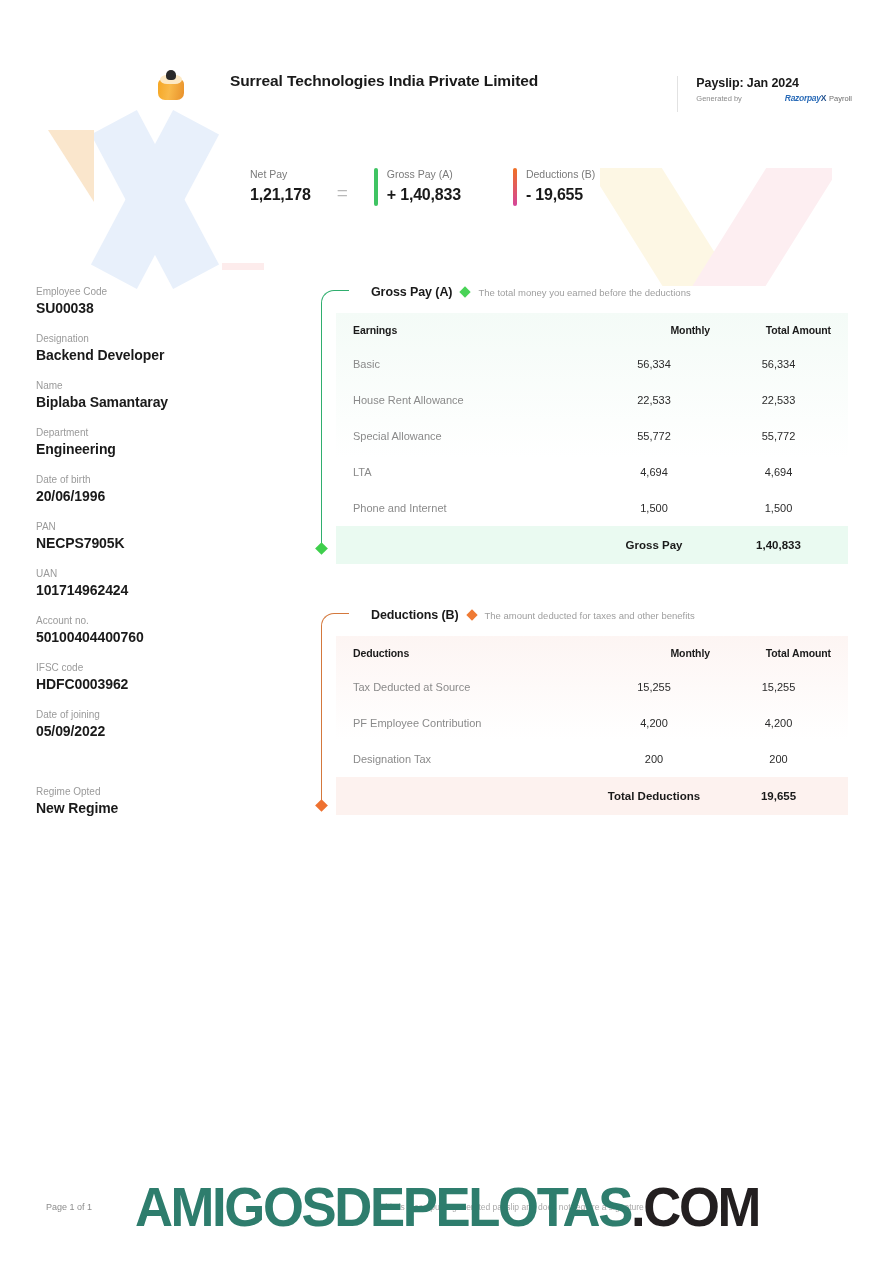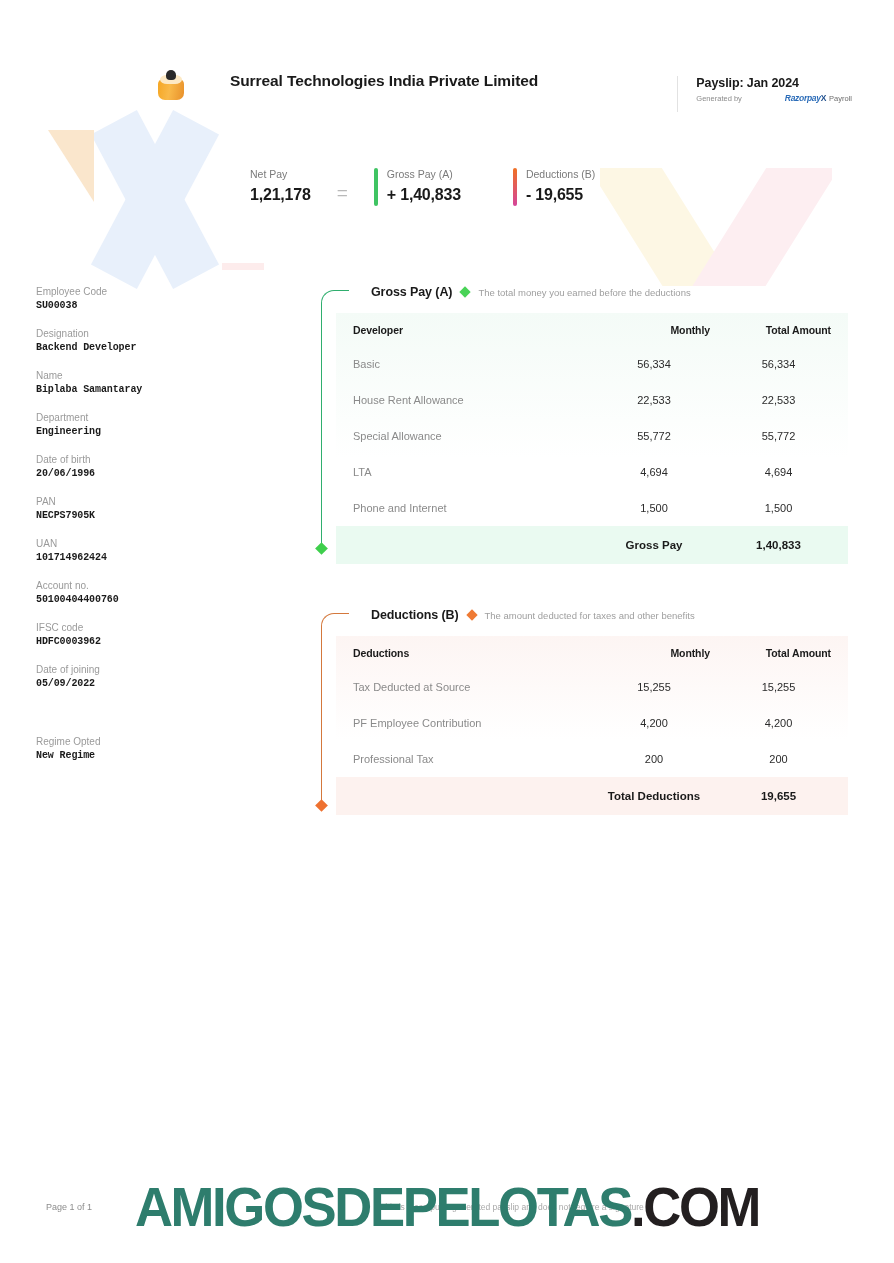--- a/index.html
+++ b/index.html
@@ -111,21 +111,21 @@
   }
   .gap-right { margin-right: 52px; }
 
   
   .sidebar {
     position: absolute; left: 36px; top: 286px;
     width: 220px; z-index: 3;
   }
   .field { margin-bottom: 17px; }
   .field-label { font-size: 10px; color: #9a9a9a; margin-bottom: 3px; }
-  .field-value { font-size: 10px; font-weight: bold; color: #1a1a1a; letter-spacing: -0.1px; font-family: Liberation Mono, monospace; }
+  .field-value { font-size: 14px; font-weight: bold; color: #1a1a1a; letter-spacing: -0.1px; }
   .field.spaced { margin-top: 47px; }
 
   
   .section { position: absolute; z-index: 3; }
   .sec-gross { left: 318px; top: 282px; width: 530px; }
   .sec-ded   { left: 318px; top: 605px; width: 530px; }
 
   .connector { position: absolute; left: 0; top: 0; width: 32px; }
   .conn-line {
     position: absolute; left: 3px; top: 8px;
@@ -317,21 +317,21 @@
 
   <div class="sec-head">
     <span class="sec-title">Gross Pay (A)</span>
     <span class="sec-diamond d-green"></span>
     <span class="sec-note">The total money you earned before the deductions</span>
   </div>
 
   <table class="tbl grad-green">
     <thead>
       <tr>
-        <th class="lbl">Developer</th>
+        <th class="lbl">Earnings</th>
         <th class="col-mid">Monthly</th>
         <th class="col-end">Total Amount</th>
       </tr>
     </thead>
     <tbody>
       <tr>
         <td class="lbl">Basic</td>
         <td class="num col-mid">56,334</td>
         <td class="num col-end">56,334</td>
       </tr>
@@ -389,21 +389,21 @@
         <td class="lbl">Tax Deducted at Source</td>
         <td class="num col-mid">15,255</td>
         <td class="num col-end">15,255</td>
       </tr>
       <tr>
         <td class="lbl">PF Employee Contribution</td>
         <td class="num col-mid">4,200</td>
         <td class="num col-end">4,200</td>
       </tr>
       <tr>
-        <td class="lbl">Professional Tax</td>
+        <td class="lbl">Designation Tax</td>
         <td class="num col-mid">200</td>
         <td class="num col-end">200</td>
       </tr>
       <tr class="total-row total-red">
         <td class="lbl"></td>
         <td class="col-mid">Total Deductions</td>
         <td class="col-end">19,655</td>
       </tr>
     </tbody>
   </table>

